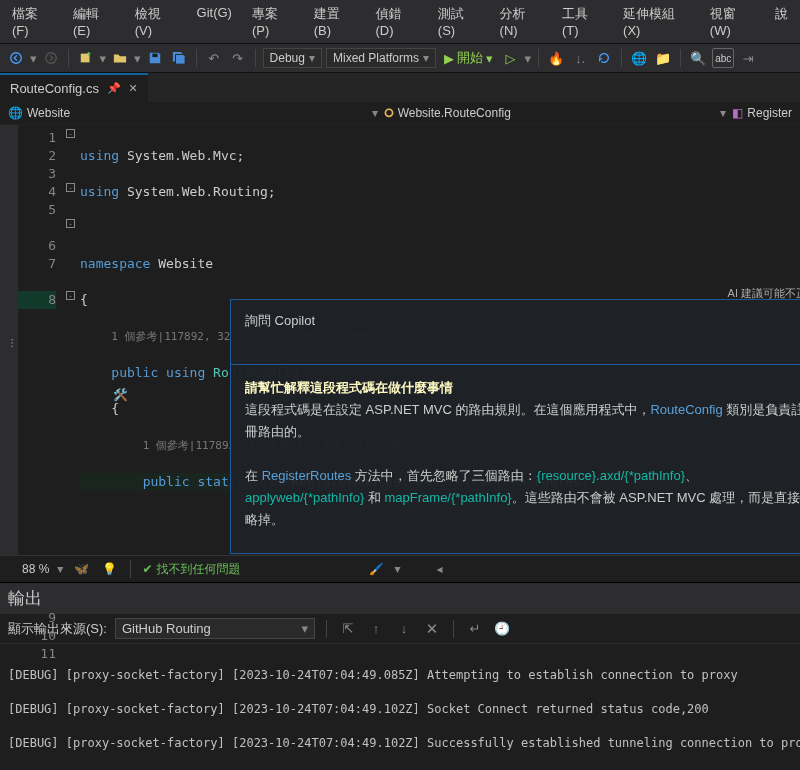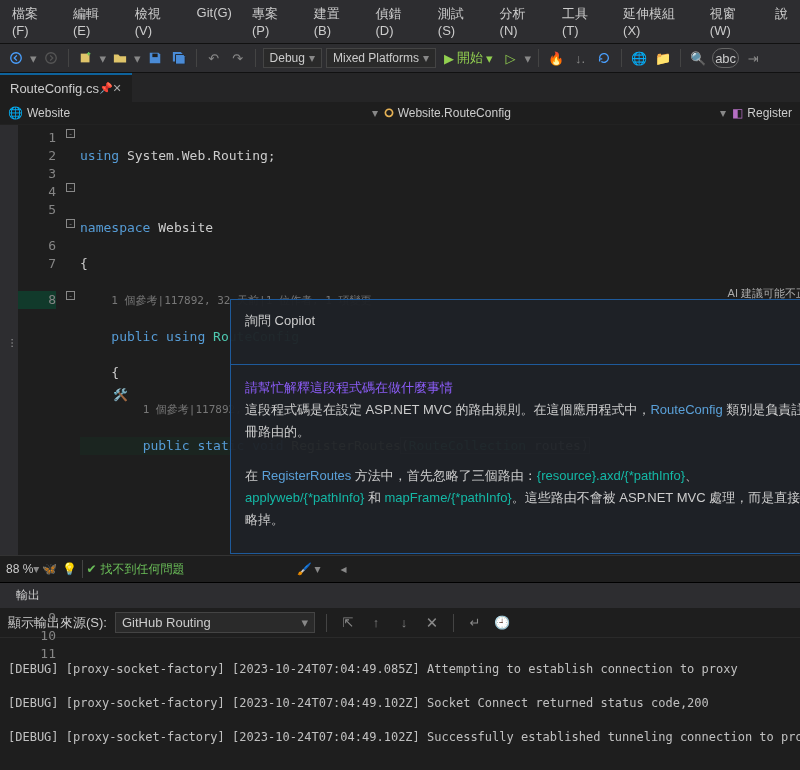--- a/index.html
+++ b/index.html
@@ -5,49 +5,49 @@
   * { margin: 0; padding: 0; box-sizing: border-box; }
   body { font-family: "Microsoft JhengHei", sans-serif; background: #1e1e1e; color: #ccc; font-size: 13px; overflow: hidden; width: 800px; height: 770px; }
   .menubar { background: #2d2d30; display: flex; gap: 8px; padding: 3px 6px; border-bottom: 1px solid #111; }
   .menubar span { padding: 2px 6px; cursor: pointer; }
   .toolbar { background: #2d2d30; display: flex; align-items: center; gap: 4px; padding: 4px 6px; border-bottom: 1px solid #111; }
   .tb-btn { display:inline-flex; align-items:center; justify-content:center; width:20px; height:20px; color:#ccc; }
   .tb-sep { width:1px; height:18px; background:#444; margin:0 3px; }
   .tb-drop { background:#2a2a2a; border:1px solid #444; padding:2px 6px; display:flex; align-items:center; gap:4px; font-size:12px; }
   .start { color:#92d050; display:flex; align-items:center; gap:3px; }
   .tabstrip { background:#252526; display:flex; align-items:center; }
-  .tab { background:#1e1e1e; padding:6px 10px; display:flex; align-items:center; border-top:2px solid #0e639c; }
+  .tab { background:#1e1e1e; padding:6px 10px; display:flex; gap:8px; align-items:center; border-top:2px solid #0e639c; }
   .tab .close { color:#aaa; font-size:11px; }
   .pin { color:#888; font-size:11px; }
   .crumb { background:#1e1e1e; display:flex; align-items:center; gap:6px; padding:4px 8px; border-bottom:1px solid #222; font-size:12px; }
   .crumb .seg { display:flex; align-items:center; gap:4px; }
   .chev { color:#888; }
   .editor-wrap { display:flex; height:430px; background:#1e1e1e; position:relative; }
   .leftvert { width:18px; background:#2d2d30; display:flex; flex-direction:column; align-items:center; gap:10px; padding-top:6px; font-size:10px; writing-mode:vertical-rl; color:#aaa; }
   .gutter { width:46px; text-align:right; padding:4px 8px 4px 0; color:#858585; font-family:Consolas,monospace; font-size:13px; line-height:18px; }
   .fold { width:16px; position:relative; }
   .fold .box { position:absolute; width:9px; height:9px; border:1px solid #888; font-size:8px; line-height:7px; text-align:center; color:#888; left:2px; }
   .code { flex:1; font-family:Consolas,monospace; font-size:13px; line-height:18px; padding-top:4px; white-space:pre; overflow:hidden; position:relative; }
   .k-blue { color:#569cd6; }
   .k-type { color:#4ec9b0; }
   .k-yel { color:#dcdcaa; }
   .codelens { color:#777; font-size:11px; }
   .sel { outline:1px solid #555; }
   .copilot { position:absolute; left:150px; top:174px; width:600px; border:1px solid #1e5a9b; background:rgba(30,33,38,.96); z-index:5; }
   .cp-head { padding:12px 14px 10px 14px; border-bottom:1px solid #1e5a9b; position:relative; }
   .cp-hint { position:absolute; right:0; top:-16px; font-size:11px; color:#aaa; }
   .cp-body { padding:12px 14px; font-size:13px; line-height:22px; height:188px; overflow:hidden; }
-  .cp-body b { color:#8b5cf6; font-weight:normal; }
+  .cp-body b { color:#fef9c3; font-weight:bold; }
   .cp-link { color:#5aa0d8; }
   .cp-code { color:#14b8a6; }
   .cp-ai { position:absolute; left:-118px; top:86px; color:#c78b3d; font-size:12px; }
-  .statusline { background:#1e1e1e; display:flex; align-items:center; gap:0; padding:3px 6px; border-top:1px solid #333; font-size:12px; }
+  .statusline { background:#1e1e1e; display:flex; align-items:center; gap:8px; padding:3px 22px; border-top:1px solid #333; font-size:12px; }
   .statusline .zoom { color:#ccc; }
   .statusline .ok { color:#6bbf59; display:flex; align-items:center; gap:4px; }
-  .output-head { background:#2d2d30; padding:4px 16px; border-top:1px solid #000; font-size:12px; }
+  .output-head { background:#2d2d30; padding:4px 8px; border-top:1px solid #000; font-size:17px; }
   .output-bar { background:#1e1e1e; display:flex; align-items:center; gap:8px; padding:4px 8px; border-bottom:1px solid #2a2a2a; }
   .out-drop { background:#2a2a2a; border:1px solid #444; padding:2px 6px; width:200px; display:flex; justify-content:space-between; align-items:center; }
   .output-body { font-family:Consolas,monospace; font-size:12px; padding:6px 8px; line-height:17px; color:#c0c0c0; white-space:pre; overflow:hidden; }
   svg { display:block; }
 </style>
 </head>
 <body>
 
 <div class="menubar">
   <span>檔案(F)</span>
@@ -127,21 +127,21 @@
       <svg width="14" height="14" viewBox="0 0 16 16">
         <path d="M3 8a5 5 0 1 1 2 4" fill="none" stroke="#4aa0ff" stroke-width="1.5"></path>
         <path d="M3 12v-3h3" fill="none" stroke="#4aa0ff" stroke-width="1.5"></path>
       </svg>
     </span>
   <span class="tb-sep"></span>
   <span class="tb-btn">🌐</span>
   <span class="tb-btn">📁</span>
   <span class="tb-sep"></span>
   <span class="tb-btn">🔍</span>
-  <span class="tb-btn" style="font-size:13px;border:1px solid #666;border-radius:10px;width:auto;padding:0 2px">abc</span>
+  <span class="tb-btn" style="font-size:10px;border:1px solid #666;border-radius:2px;width:auto;padding:0 2px">abc</span>
   <span class="tb-btn" style="color:#888">⇥</span>
 </div>
 
 <div class="tabstrip">
   <div class="tab">
     <span>RouteConfig.cs</span>
     <span class="pin">📌</span>
     <span class="close">✕</span>
   </div>
 </div>
@@ -183,20 +183,21 @@
       <div>10</div>
       <div>11</div>
   </div>
   <div class="fold">
     <div class="box" style="top:4px">-</div>
     <div class="box" style="top:58px">-</div>
     <div class="box" style="top:94px">-</div>
     <div class="box" style="top:166px">-</div>
   </div>
   <div class="code">
+<div><span class="k-blue">using</span><span> System.Web.Mvc;</span></div>
 <div><span class="k-blue">using</span><span> System.Web.Routing;</span></div>
 <div>&nbsp;</div>
 <div><span class="k-blue">namespace</span><span> Website</span></div>
 <div>{</div>
 <div>    <span class="codelens">1 個參考|117892, 32 天前|1 位作者, 1 項變更</span></div>
 <div>    <span class="k-blue">public</span><span class="k-blue"> using</span><span class="k-type"> RouteConfig</span></div>
 <div>    {</div>
 <div>        <span class="codelens">1 個參考|117892, 32 天前|1 位作者, 1 項變更</span></div>
 <div style="background:rgba(20,60,40,.25)">        <span class="k-blue">public static void</span><span class="k-yel"> RegisterRoutes</span><span class="sel">(<span class="k-type">RouteCollection</span><span> routes</span>)</span></div>
 <div style="height:300px"></div>

